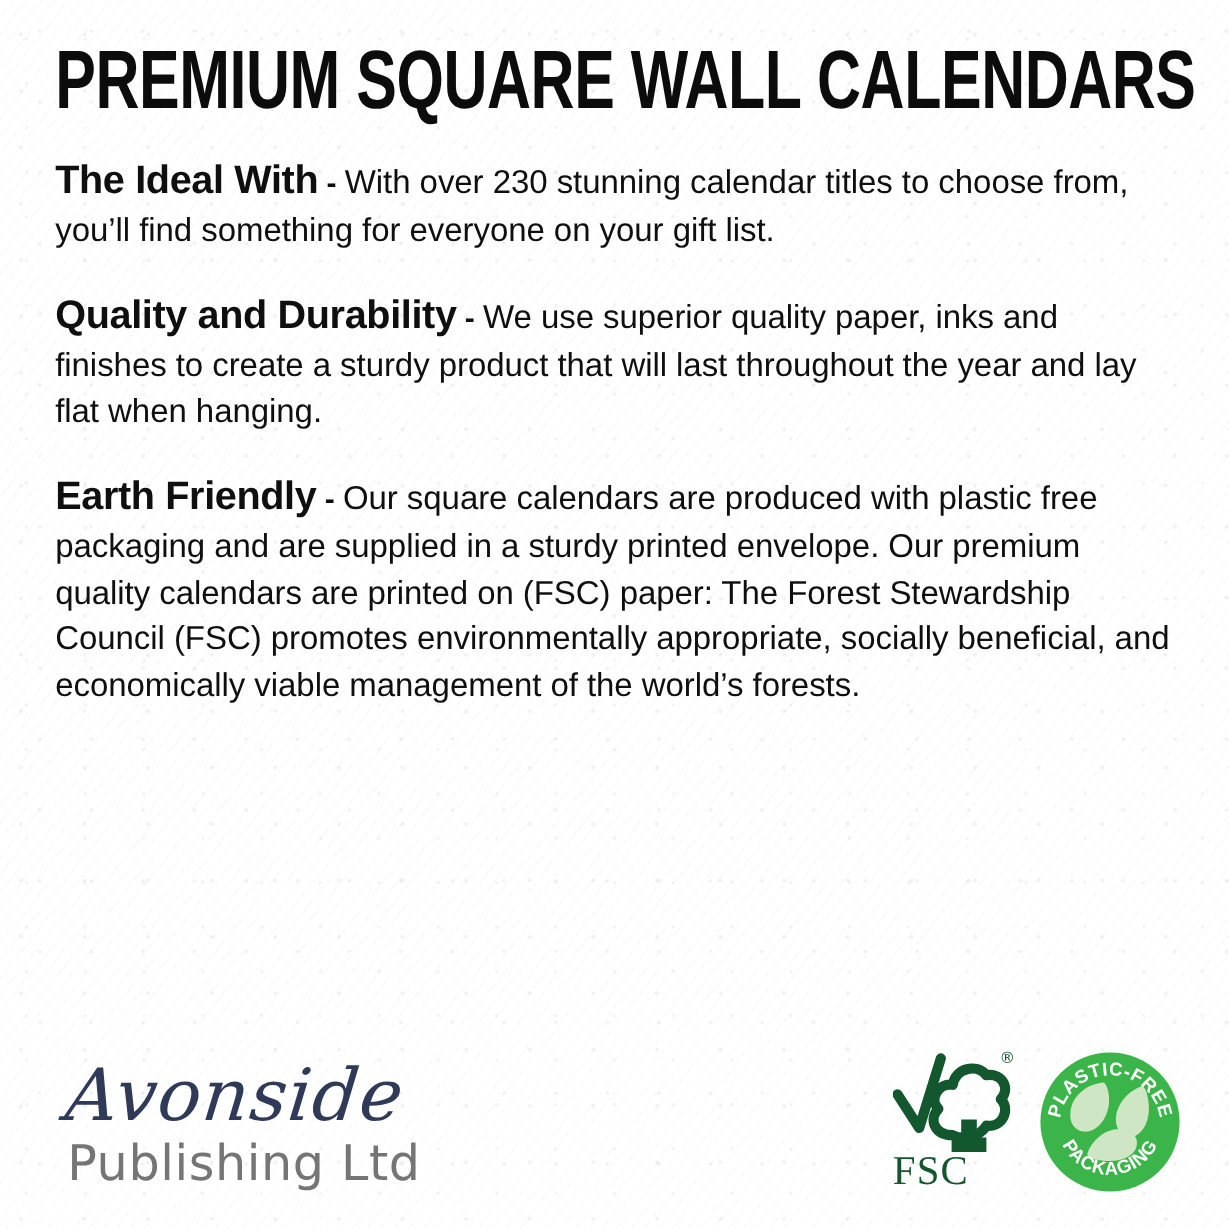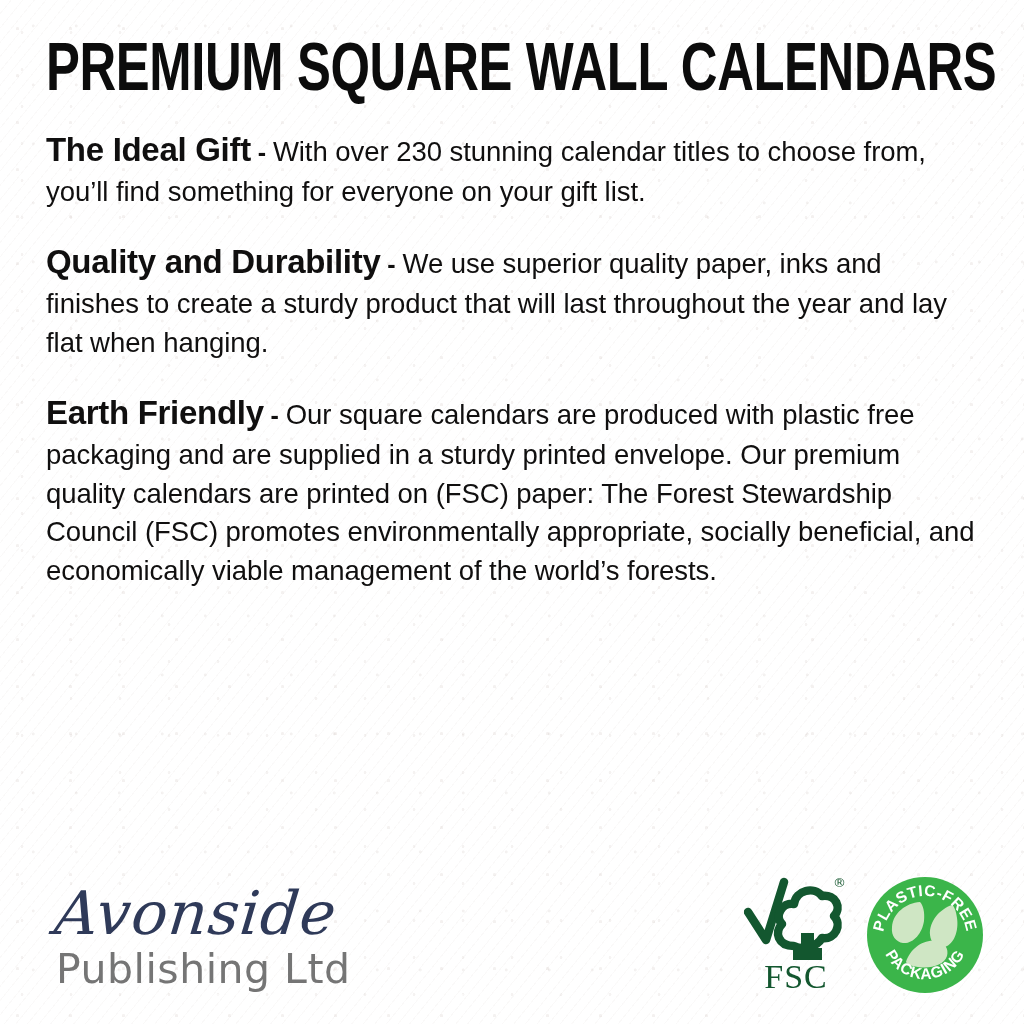--- a/index.html
+++ b/index.html
@@ -171,21 +171,20 @@
     font-family: "DejaVu Sans", sans-serif;
     font-size: 13px;
     color: #1a5a33;
     line-height: 1;
   }
   .fsc-mark .fsc-text {
     position: absolute;
     left: 0;
     right: 0;
     bottom: 0;
-    text-align: center;
     color: #13572f;
     font-family: "Liberation Serif", "DejaVu Serif", serif;
     font-weight: 400;
     font-size: 34px;
     letter-spacing: 1px;
     line-height: 1;
   }
 
   .pfp-badge {
     position: relative;
@@ -201,21 +200,21 @@
   <div id="texture2"></div>
 
   <div id="content">
 
     <h1 class="poster-title" style="transform: scaleX(0.735864);">PREMIUM SQUARE WALL CALENDARS</h1>
 
     <div class="features">
 
 
       <p class="feature" id="feature-1">
-        <span class="fh">The Ideal Gift</span><span class="dash"> - </span><span class="fb">With over 230 stunning calendar titles to choose from, you’ll find something for everyone on your gift list.</span>
+        <span class="fh">The Ideal With</span><span class="dash"> - </span><span class="fb">With over 230 stunning calendar titles to choose from, you’ll find something for everyone on your gift list.</span>
       </p>
 
       <p class="feature" id="feature-2">
         <span class="fh">Quality and Durability</span><span class="dash"> - </span><span class="fb">We use superior quality paper, inks and finishes to create a sturdy product that will last throughout the year and lay flat when hanging.</span>
       </p>
 
 
       <p class="feature" id="feature-4">
         <span class="fh">Earth Friendly</span><span class="dash"> - </span><span class="fb">Our square calendars are produced with plastic free packaging and are supplied in a sturdy printed envelope. Our premium quality calendars are printed on (FSC) paper: The Forest Stewardship Council (FSC) promotes environmentally appropriate, socially beneficial, and economically viable management of the world’s forests.</span>
       </p>

